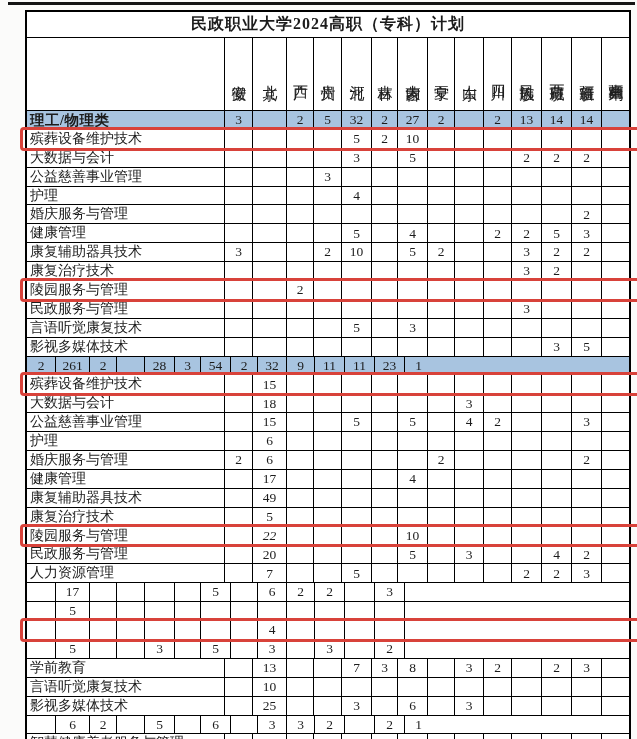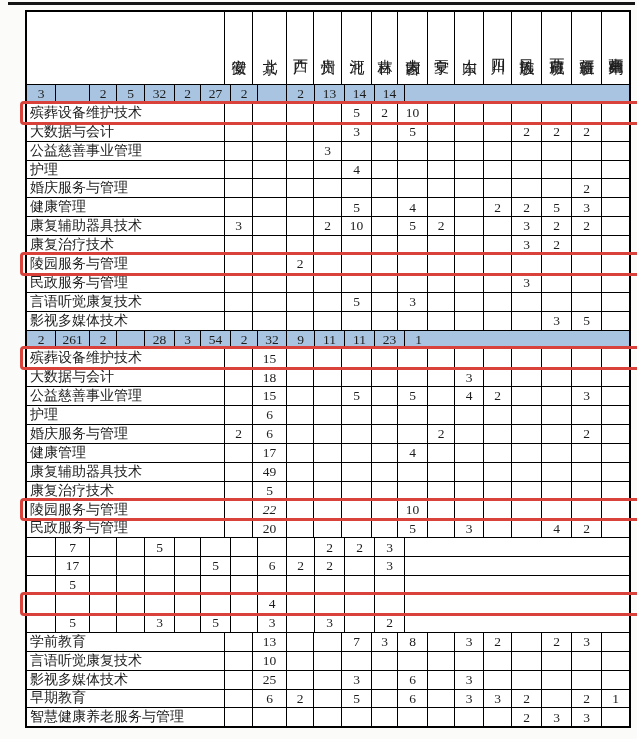--- a/index.html
+++ b/index.html
@@ -41,20 +41,21 @@
     border:3px solid #d8423a;border-radius:4px;
     z-index:3;pointer-events:none;background:transparent;
   }
 </style>
 </head>
 <body>
 
 <div class="topline"></div>
 
 <div class="table">
+  <div class="title-row">民政职业大学2024高职（专科）计划</div>
   <div class="header-row">
       <div class="cell label"></div>
       <div class="cell vhead" style="width: 28px;">
         <div class="vtext">安徽</div>
       </div>
       <div class="cell vhead" style="width: 34px;">
         <div class="vtext">北京</div>
       </div>
       <div class="cell vhead" style="width: 27px;">
         <div class="vtext">广西</div>
@@ -88,20 +89,21 @@
       </div>
       <div class="cell vhead" style="width: 30px;">
         <div class="vtext">新疆班</div>
       </div>
       <div class="cell vhead" style="width: 28px;">
         <div class="vtext">南疆单列</div>
       </div>
     </div>
   <div>
       <div class="row cat">
+        <div class="cell label">理工/物理类</div>
         <div class="cell" style="width: 28px;">3</div>
         <div class="cell" style="width: 34px;"></div>
         <div class="cell" style="width: 27px;">2</div>
         <div class="cell" style="width: 28px;">5</div>
         <div class="cell" style="width: 30px;">32</div>
         <div class="cell" style="width: 26px;">2</div>
         <div class="cell" style="width: 30px;">27</div>
         <div class="cell" style="width: 27px;">2</div>
         <div class="cell" style="width: 29px;"></div>
         <div class="cell" style="width: 28px;">2</div>
@@ -498,20 +500,21 @@
         <div class="cell" style="width: 30px;">5</div>
         <div class="cell" style="width: 27px;"></div>
         <div class="cell" style="width: 29px;">3</div>
         <div class="cell" style="width: 28px;"></div>
         <div class="cell" style="width: 30px;"></div>
         <div class="cell" style="width: 30px;">4</div>
         <div class="cell" style="width: 30px;">2</div>
         <div class="cell" style="width: 28px;"></div>
       </div>
       <div class="row">
+        <div class="cell label">人力资源管理</div>
         <div class="cell" style="width: 28px;"></div>
         <div class="cell" style="width: 34px;">7</div>
         <div class="cell" style="width: 27px;"></div>
         <div class="cell" style="width: 28px;"></div>
         <div class="cell" style="width: 30px;">5</div>
         <div class="cell" style="width: 26px;"></div>
         <div class="cell" style="width: 30px;"></div>
         <div class="cell" style="width: 27px;"></div>
         <div class="cell" style="width: 29px;"></div>
         <div class="cell" style="width: 28px;"></div>
@@ -630,21 +633,20 @@
         <div class="cell" style="width: 30px;">6</div>
         <div class="cell" style="width: 27px;"></div>
         <div class="cell" style="width: 29px;">3</div>
         <div class="cell" style="width: 28px;"></div>
         <div class="cell" style="width: 30px;"></div>
         <div class="cell" style="width: 30px;"></div>
         <div class="cell" style="width: 30px;"></div>
         <div class="cell" style="width: 28px;"></div>
       </div>
       <div class="row">
-        <div class="cell label">早期教育</div>
         <div class="cell" style="width: 28px;"></div>
         <div class="cell" style="width: 34px;">6</div>
         <div class="cell" style="width: 27px;">2</div>
         <div class="cell" style="width: 28px;"></div>
         <div class="cell" style="width: 30px;">5</div>
         <div class="cell" style="width: 26px;"></div>
         <div class="cell" style="width: 30px;">6</div>
         <div class="cell" style="width: 27px;"></div>
         <div class="cell" style="width: 29px;">3</div>
         <div class="cell" style="width: 28px;">3</div>

